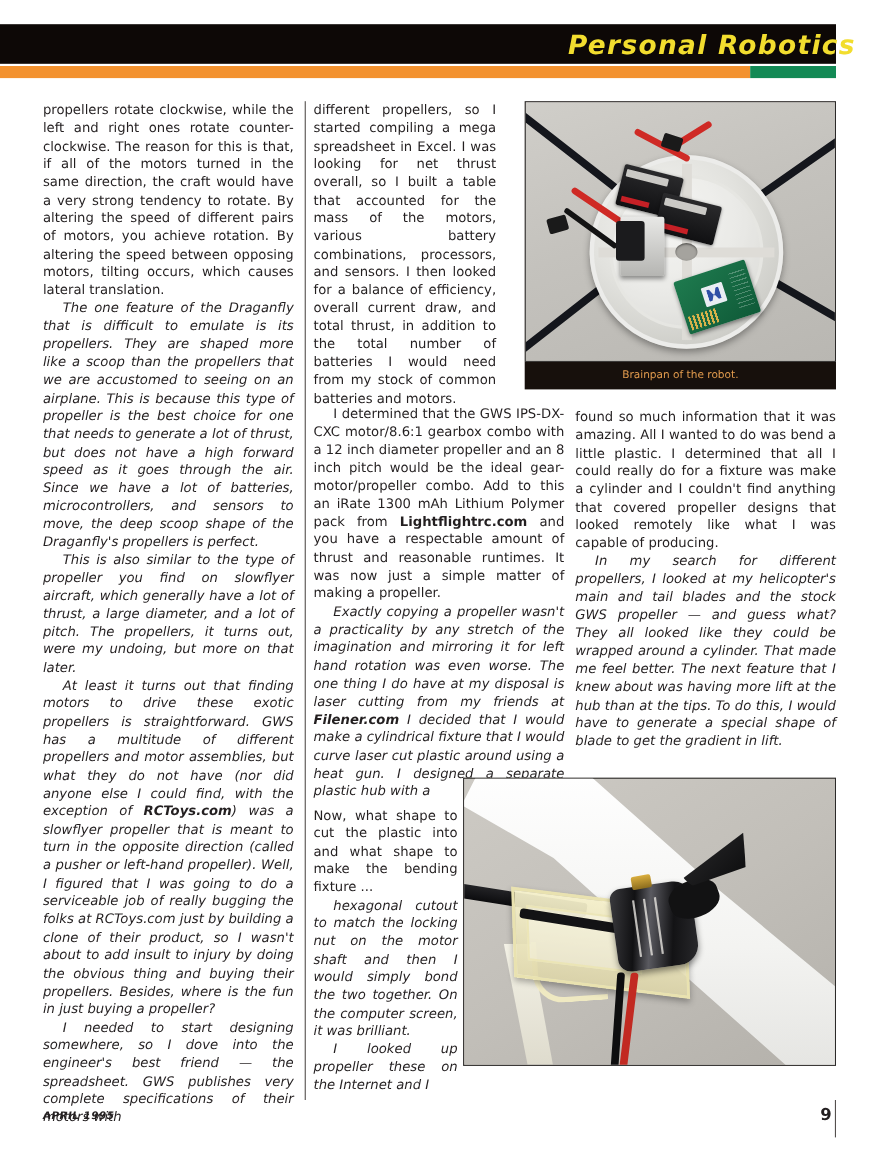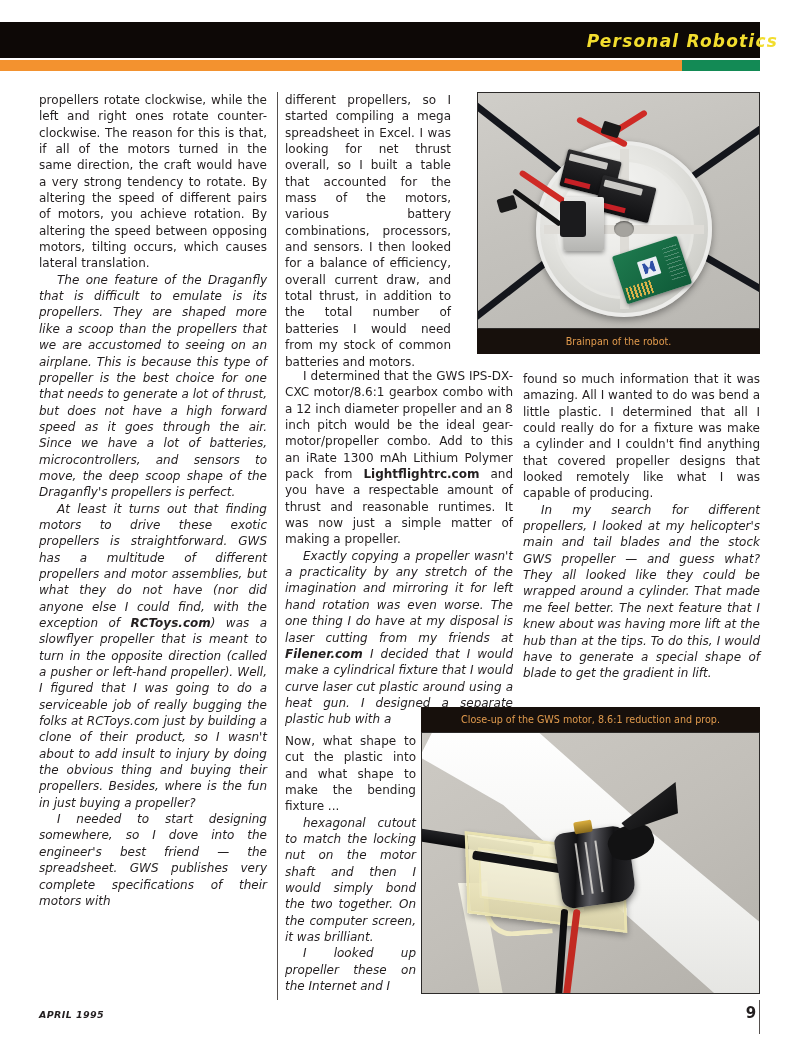--- a/index.html
+++ b/index.html
@@ -13,21 +13,21 @@
   .page{position:absolute;inset:0;background:#fff;}
 
   
   .hdr-black{
     position:absolute;left:0;top:22px;width:760px;height:36px;
     background:#0d0806;
   }
   .hdr-title{
     position:absolute;right:22px;top:28px;
     font-family:"DejaVu Sans", sans-serif;
-    font-size:17px;font-weight:bold;font-style:italic;
+    font-size:24px;font-weight:bold;font-style:italic;
     letter-spacing:1.2px;
     color:#f2dd2e;
     line-height:26px;
   }
   .hdr-orange{
     position:absolute;left:0;top:60px;width:682px;height:11px;
     background:#f3922f;
   }
   .hdr-green{
     position:absolute;left:682px;top:60px;width:78px;height:11px;
@@ -222,20 +222,21 @@
   <div class="hdr-black"></div>
   <div class="hdr-title">Personal Robotics</div>
   <div class="hdr-orange"></div>
   <div class="hdr-green"></div>
 
   <div class="vrule"></div>
 
   <div class="col" id="col1">
     <p>propellers rotate clockwise, while the left and right ones rotate counter-clockwise. The reason for this is that, if all of the motors turned in the same direction, the craft would have a very strong tendency to rotate. By altering the speed of different pairs of motors, you achieve rotation. By altering the speed between opposing motors, tilting occurs, which causes lateral translation.</p>
     <p>The one feature of the Draganfly that is difficult to emulate is its propellers. They are shaped more like a scoop than the propellers that we are accustomed to seeing on an airplane. This is because this type of propeller is the best choice for one that needs to generate a lot of thrust, but does not have a high forward speed as it goes through the air. Since we have a lot of batteries, microcontrollers, and sensors to move, the deep scoop shape of the Draganfly's propellers is perfect.</p>
+    <p>This is also similar to the type of propeller you find on slowflyer aircraft, which generally have a lot of thrust, a large diameter, and a lot of pitch. The propellers, it turns out, were my undoing, but more on that later.</p>
     <p><span>At least it turns out that finding motors to drive these exotic propellers is straightforward. GWS has a multitude of different propellers and motor assemblies, but what they do not have (nor did anyone else I could find, with the exception of </span><b>RCToys.com</b><span>) was a slowflyer propeller that is meant to turn in the opposite direction (called a pusher or left-hand propeller). Well, I figured that I was going to do a serviceable job of really bugging the folks at RCToys.com just by building a clone of their product, so I wasn't about to add insult to injury by doing the obvious thing and buying their propellers. Besides, where is the fun in just buying a propeller?</span></p>
     <p>I needed to start designing somewhere, so I dove into the engineer's best friend — the spreadsheet. GWS publishes very complete specifications of their motors with</p>
   </div>
 
   <div class="col" id="col2-top">
     <p>different propellers, so I started compiling a mega spreadsheet in Excel. I was looking for net thrust overall, so I built a table that accounted for the mass of the motors, various battery combinations, processors, and sensors. I then looked for a balance of efficiency, overall current draw, and total thrust, in addition to the total number of batteries I would need from my stock of common batteries and motors.</p>
   </div>
 
   <div class="col" id="col2-mid">
     <p style="text-indent:18px"><span>I determined that the GWS IPS-DX-CXC motor/8.6:1 gearbox combo with a 12 inch diameter propeller and an 8 inch pitch would be the ideal gear-motor/propeller combo. Add to this an iRate 1300 mAh Lithium Polymer pack from </span><b>Lightflightrc.com</b><span> and you have a respectable amount of thrust and reasonable runtimes. It was now just a simple matter of making a propeller.</span></p>
@@ -291,21 +292,20 @@
       <div class="pcb" style="left:140px;top:152px;width:68px;height:50px;">
         <div class="chip"></div>
         <div class="pins"></div>
         <div class="trace"></div>
       </div>
     </div>
     <div class="cap">Brainpan of the robot.</div>
   </div>
 
   <div class="fig" id="fig2">
-    <div class="cap">Close-up of the GWS motor, 8.6:1 reduction and prop.</div>
     <div class="photo">
       <div class="p2-bg"></div>
       <div class="blade"></div>
       <div class="boom"></div>
       <div class="leg"></div>
       <div class="leg2"></div>
       <div class="mount">
         <div class="mount-in"></div>
       </div>
       <div class="boom-in"></div>

